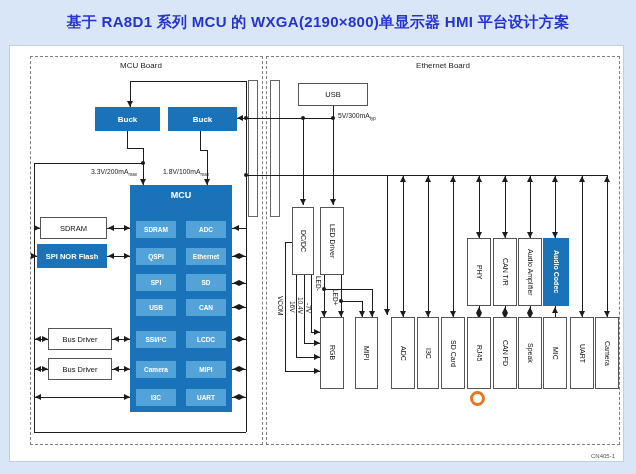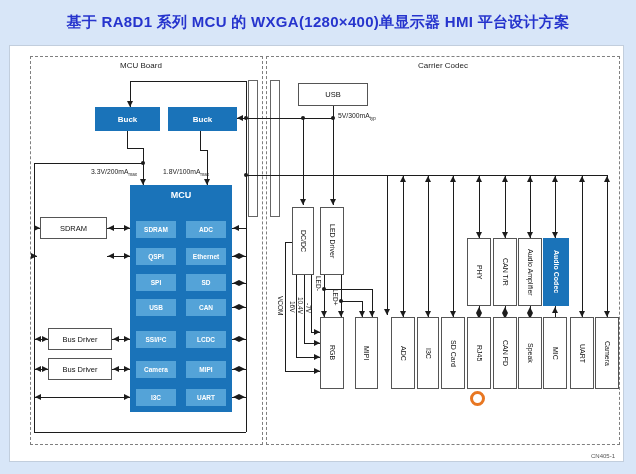--- a/index.html
+++ b/index.html
@@ -41,27 +41,27 @@
   #logo-text{position:absolute;left:452px;top:400px;font-size:37px;font-weight:bold;color:#e87722;
     letter-spacing:2px;line-height:1;}
   #logo-cn{position:absolute;left:516px;top:446px;font-size:14px;font-weight:bold;color:#3a3a3a;
     letter-spacing:3px;}
   #logo-code{position:absolute;left:591px;top:453px;font-size:6px;color:#555;}
 </style>
 </head>
 <body>
 
 <div id="canvas">
-  <div id="title">基于 RA8D1 系列 MCU 的 WXGA(1280×400)单显示器 HMI 平台设计方案</div>
+  <div id="title">基于 RA8D1 系列 MCU 的 WXGA(2190×800)单显示器 HMI 平台设计方案</div>
   <div id="card"></div>
 
   <div class="dashed" style="left:30px;top:56px;width:233px;height:389px;"></div>
   <div class="dashed" style="left:266px;top:56px;width:354px;height:389px;"></div>
   <div class="bdlabel" style="left:91px;top:61px;width:100px;">MCU Board</div>
-  <div class="bdlabel" style="left:393px;top:61px;width:100px;">Carrier Codec</div>
+  <div class="bdlabel" style="left:393px;top:61px;width:100px;">Ethernet Board</div>
 
   <div class="conn" style="left:248px;top:80px;width:10px;height:137px;"></div>
   <div class="conn" style="left:270px;top:80px;width:10px;height:137px;"></div>
 
   <div id="wiring">
       <div class="ln h" style="left: 130px; top: 81px; width: 116px;"></div>
       <div class="ln h" style="left: 34px; top: 163px; width: 109px;"></div>
       <div class="ln h" style="left: 237px; top: 118px; width: 96px;"></div>
       <div class="ln h" style="left: 246px; top: 175px; width: 362px;"></div>
       <div class="ln h" style="left: 127px; top: 148px; width: 16px;"></div>
@@ -216,20 +216,21 @@
   <div class="port" style="left:136px;top:389px;width:40px;height:17px;">I3C</div>
   <div class="port" style="left:186px;top:221px;width:40px;height:17px;">ADC</div>
   <div class="port" style="left:186px;top:248px;width:40px;height:17px;">Ethernet</div>
   <div class="port" style="left:186px;top:274px;width:40px;height:17px;">SD</div>
   <div class="port" style="left:186px;top:299px;width:40px;height:17px;">CAN</div>
   <div class="port" style="left:186px;top:331px;width:40px;height:17px;">LCDC</div>
   <div class="port" style="left:186px;top:361px;width:40px;height:17px;">MIPI</div>
   <div class="port" style="left:186px;top:389px;width:40px;height:17px;">UART</div>
 
   <div class="wbox" style="left:40px;top:217px;width:67px;height:22px;">SDRAM</div>
+  <div class="bbox" style="left:37px;top:244px;width:70px;height:24px;font-size:7.5px;">SPI NOR Flash</div>
   <div class="wbox" style="left:48px;top:328px;width:64px;height:22px;">Bus Driver</div>
   <div class="wbox" style="left:48px;top:358px;width:64px;height:22px;">Bus Driver</div>
 
   <div class="wbox" style="left:298px;top:83px;width:70px;height:23px;">USB</div>
   <div id="lbl-5v" style="left:338px;top:112px;"><span>5V/300mA</span><sub>typ</sub></div>
 
   <div class="vbox" style="left:292px;top:207px;width:22px;height:68px;">DC/DC</div>
   <div class="vbox" style="left:320px;top:207px;width:24px;height:68px;">LED Driver</div>
 
   <div class="vlabel" style="left:277px;top:296px;">VCOM</div>

